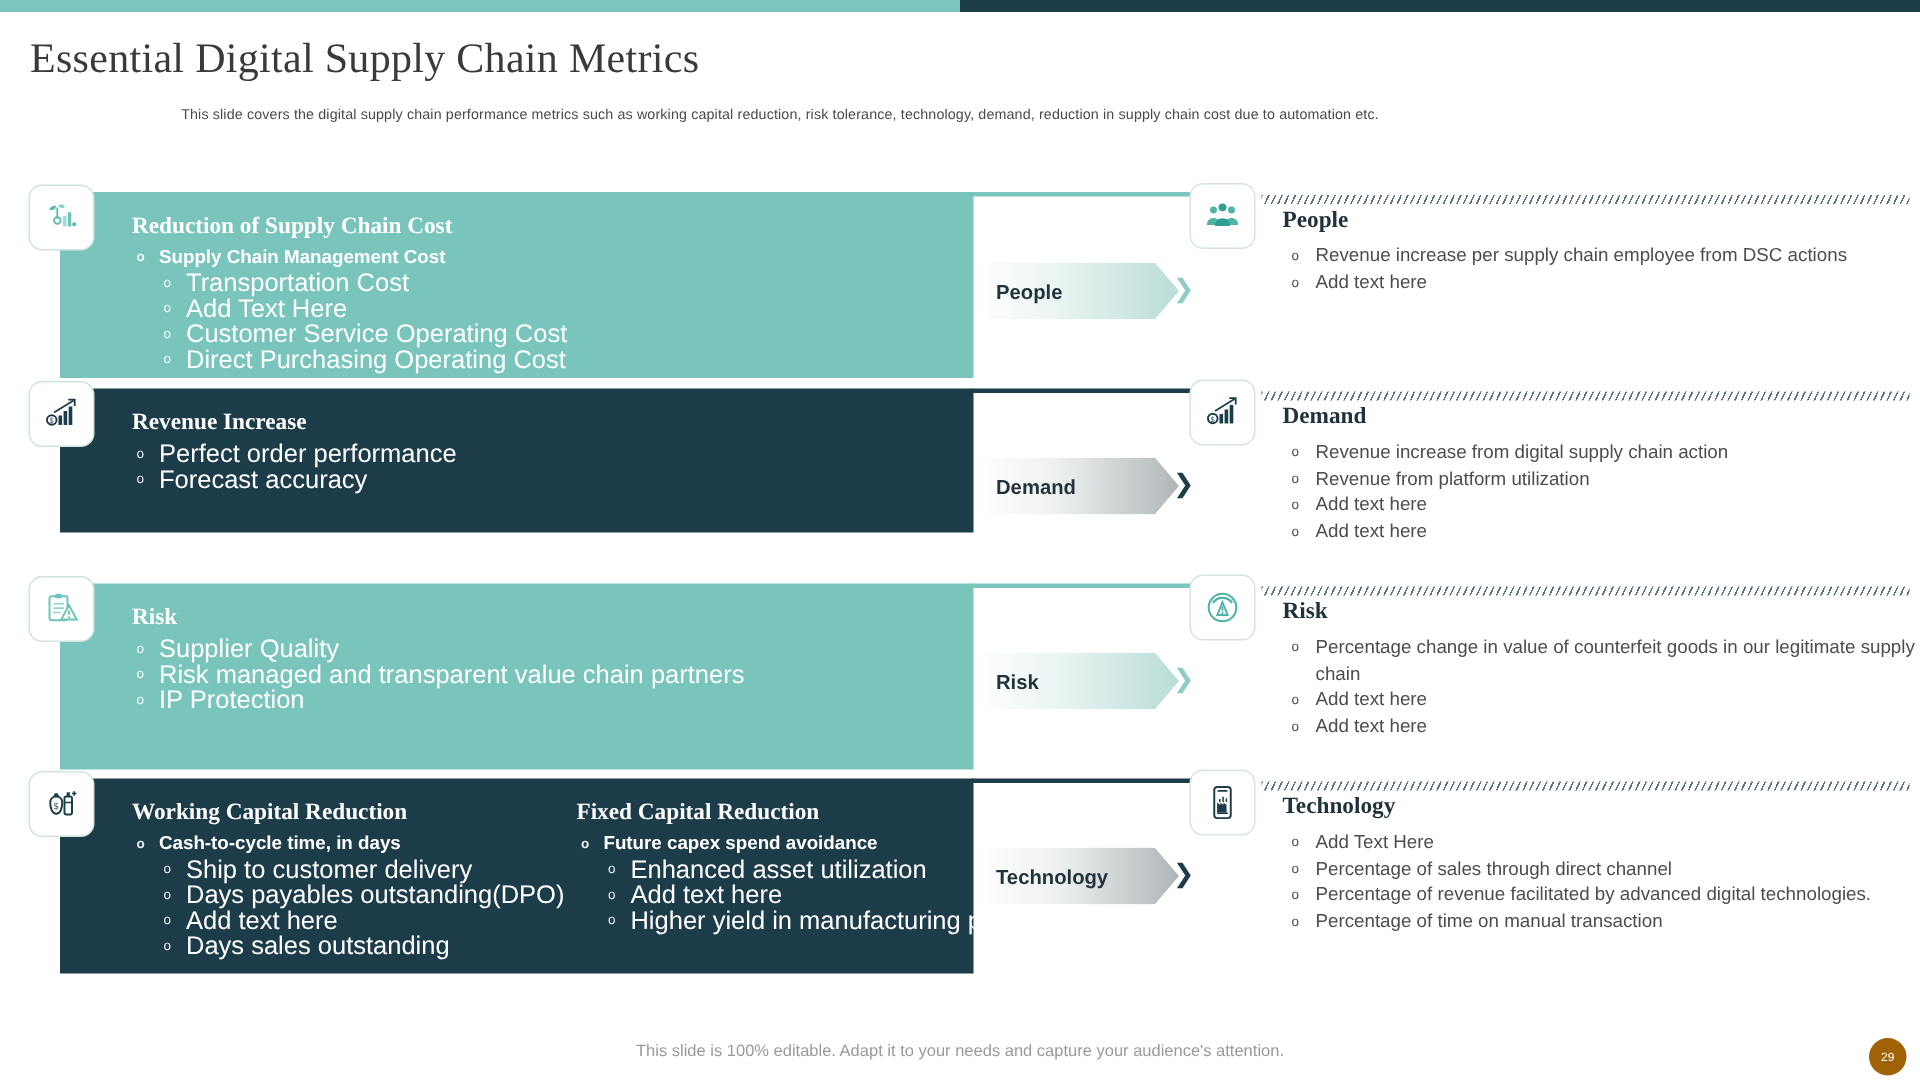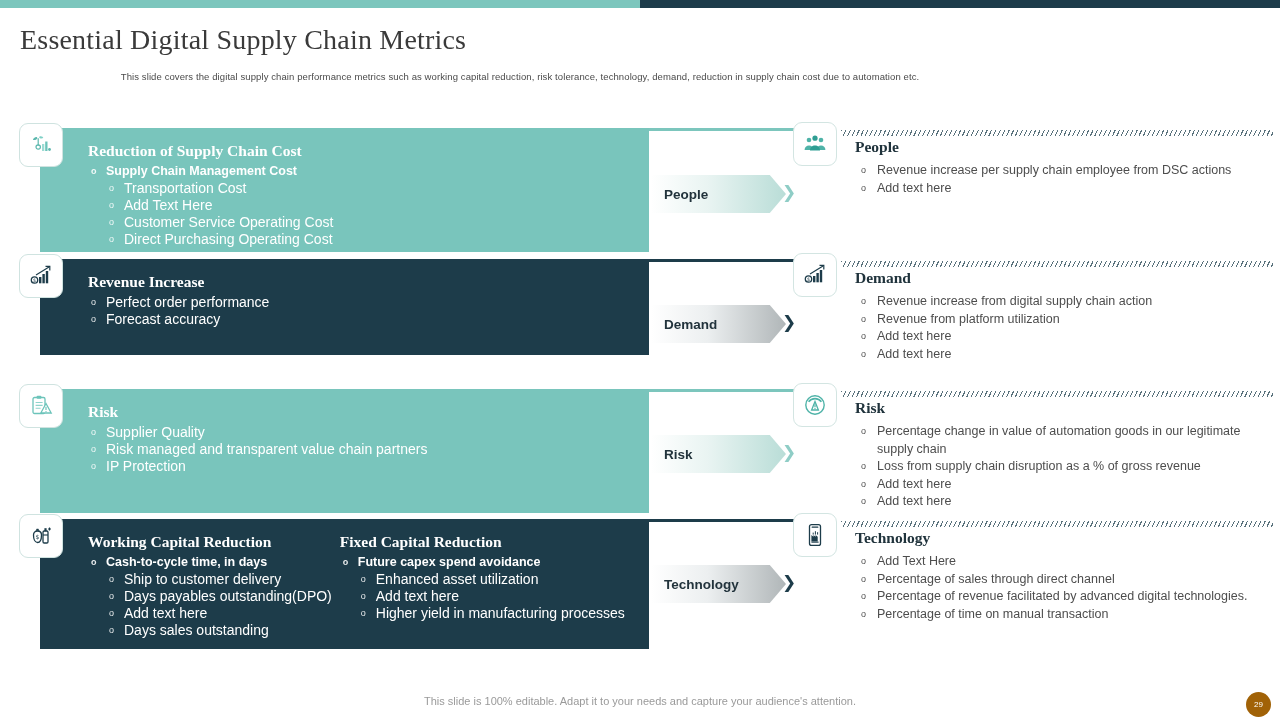--- a/index.html
+++ b/index.html
@@ -26,21 +26,21 @@
   .lblock.teal .body{background:#79c5bc;}
   .lblock.navy .body{background:#1d3c4a;}
   .lblock .inner{padding:14px 0 0 48px;}
   .lblock h3{
     margin:0 0 3px 0;
     font-family:"Liberation Serif","DejaVu Serif",serif;
     font-size:15.5px;font-weight:bold;color:#ffffff;
   }
   .lblock ul{list-style:none;margin:0;padding:0;}
   .lblock li{
-    font-size:14px;color:#ffffff;line-height:17px;
+    font-size:17px;color:#ffffff;line-height:17px;
     padding-left:18px;position:relative;white-space:nowrap;
   }
   .lblock li.bold{font-weight:bold;font-size:12.5px;}
   .lblock li:before{
     content:"o";position:absolute;left:3px;top:0;font-size:9px;
     color:#ffffff;opacity:.9;
   }
   .lblock ul.sub{padding-left:18px;margin-top:0;}
   .lblock ul.sub li{font-weight:normal;}
 
@@ -312,22 +312,21 @@
     <svg width="26" height="26" viewBox="0 0 26 26">
       <circle cx="13" cy="13" r="9.2" fill="none" stroke="#4fb3a8" stroke-width="1.4"></circle>
       <path d="M6.6 9.8A8 8 0 0 1 19.4 9.8" fill="none" stroke="#4fb3a8" stroke-width="1.6"></path>
       <path d="M13 9.5 L16.4 18 L9.6 18 Z" fill="none" stroke="#4fb3a8" stroke-width="1.3"></path>
       <path d="M13 12.2v3" stroke="#4fb3a8" stroke-width="1.2"></path>
       <circle cx="13" cy="16.6" r=".7" fill="#4fb3a8"></circle>
     </svg>
   </div>
   <h3>Risk</h3>
   <ul>
-    <li>Percentage change in value of automation goods in our legitimate supply chain</li>
-    <li>Loss from supply chain disruption as a % of gross revenue</li>
+    <li>Percentage change in value of counterfeit goods in our legitimate supply chain</li>
     <li>Add text here</li>
     <li>Add text here</li>
   </ul>
 </div>
 
 <div class="rsec" style="left:793px;top:521px;width:480px;">
   <div class="hatch"></div>
   <div class="rchip">
     <svg width="26" height="26" viewBox="0 0 26 26">
       <rect x="7.5" y="2.6" width="11" height="20.8" rx="2" fill="none" stroke="#1d3c4a" stroke-width="1.3"></rect>

